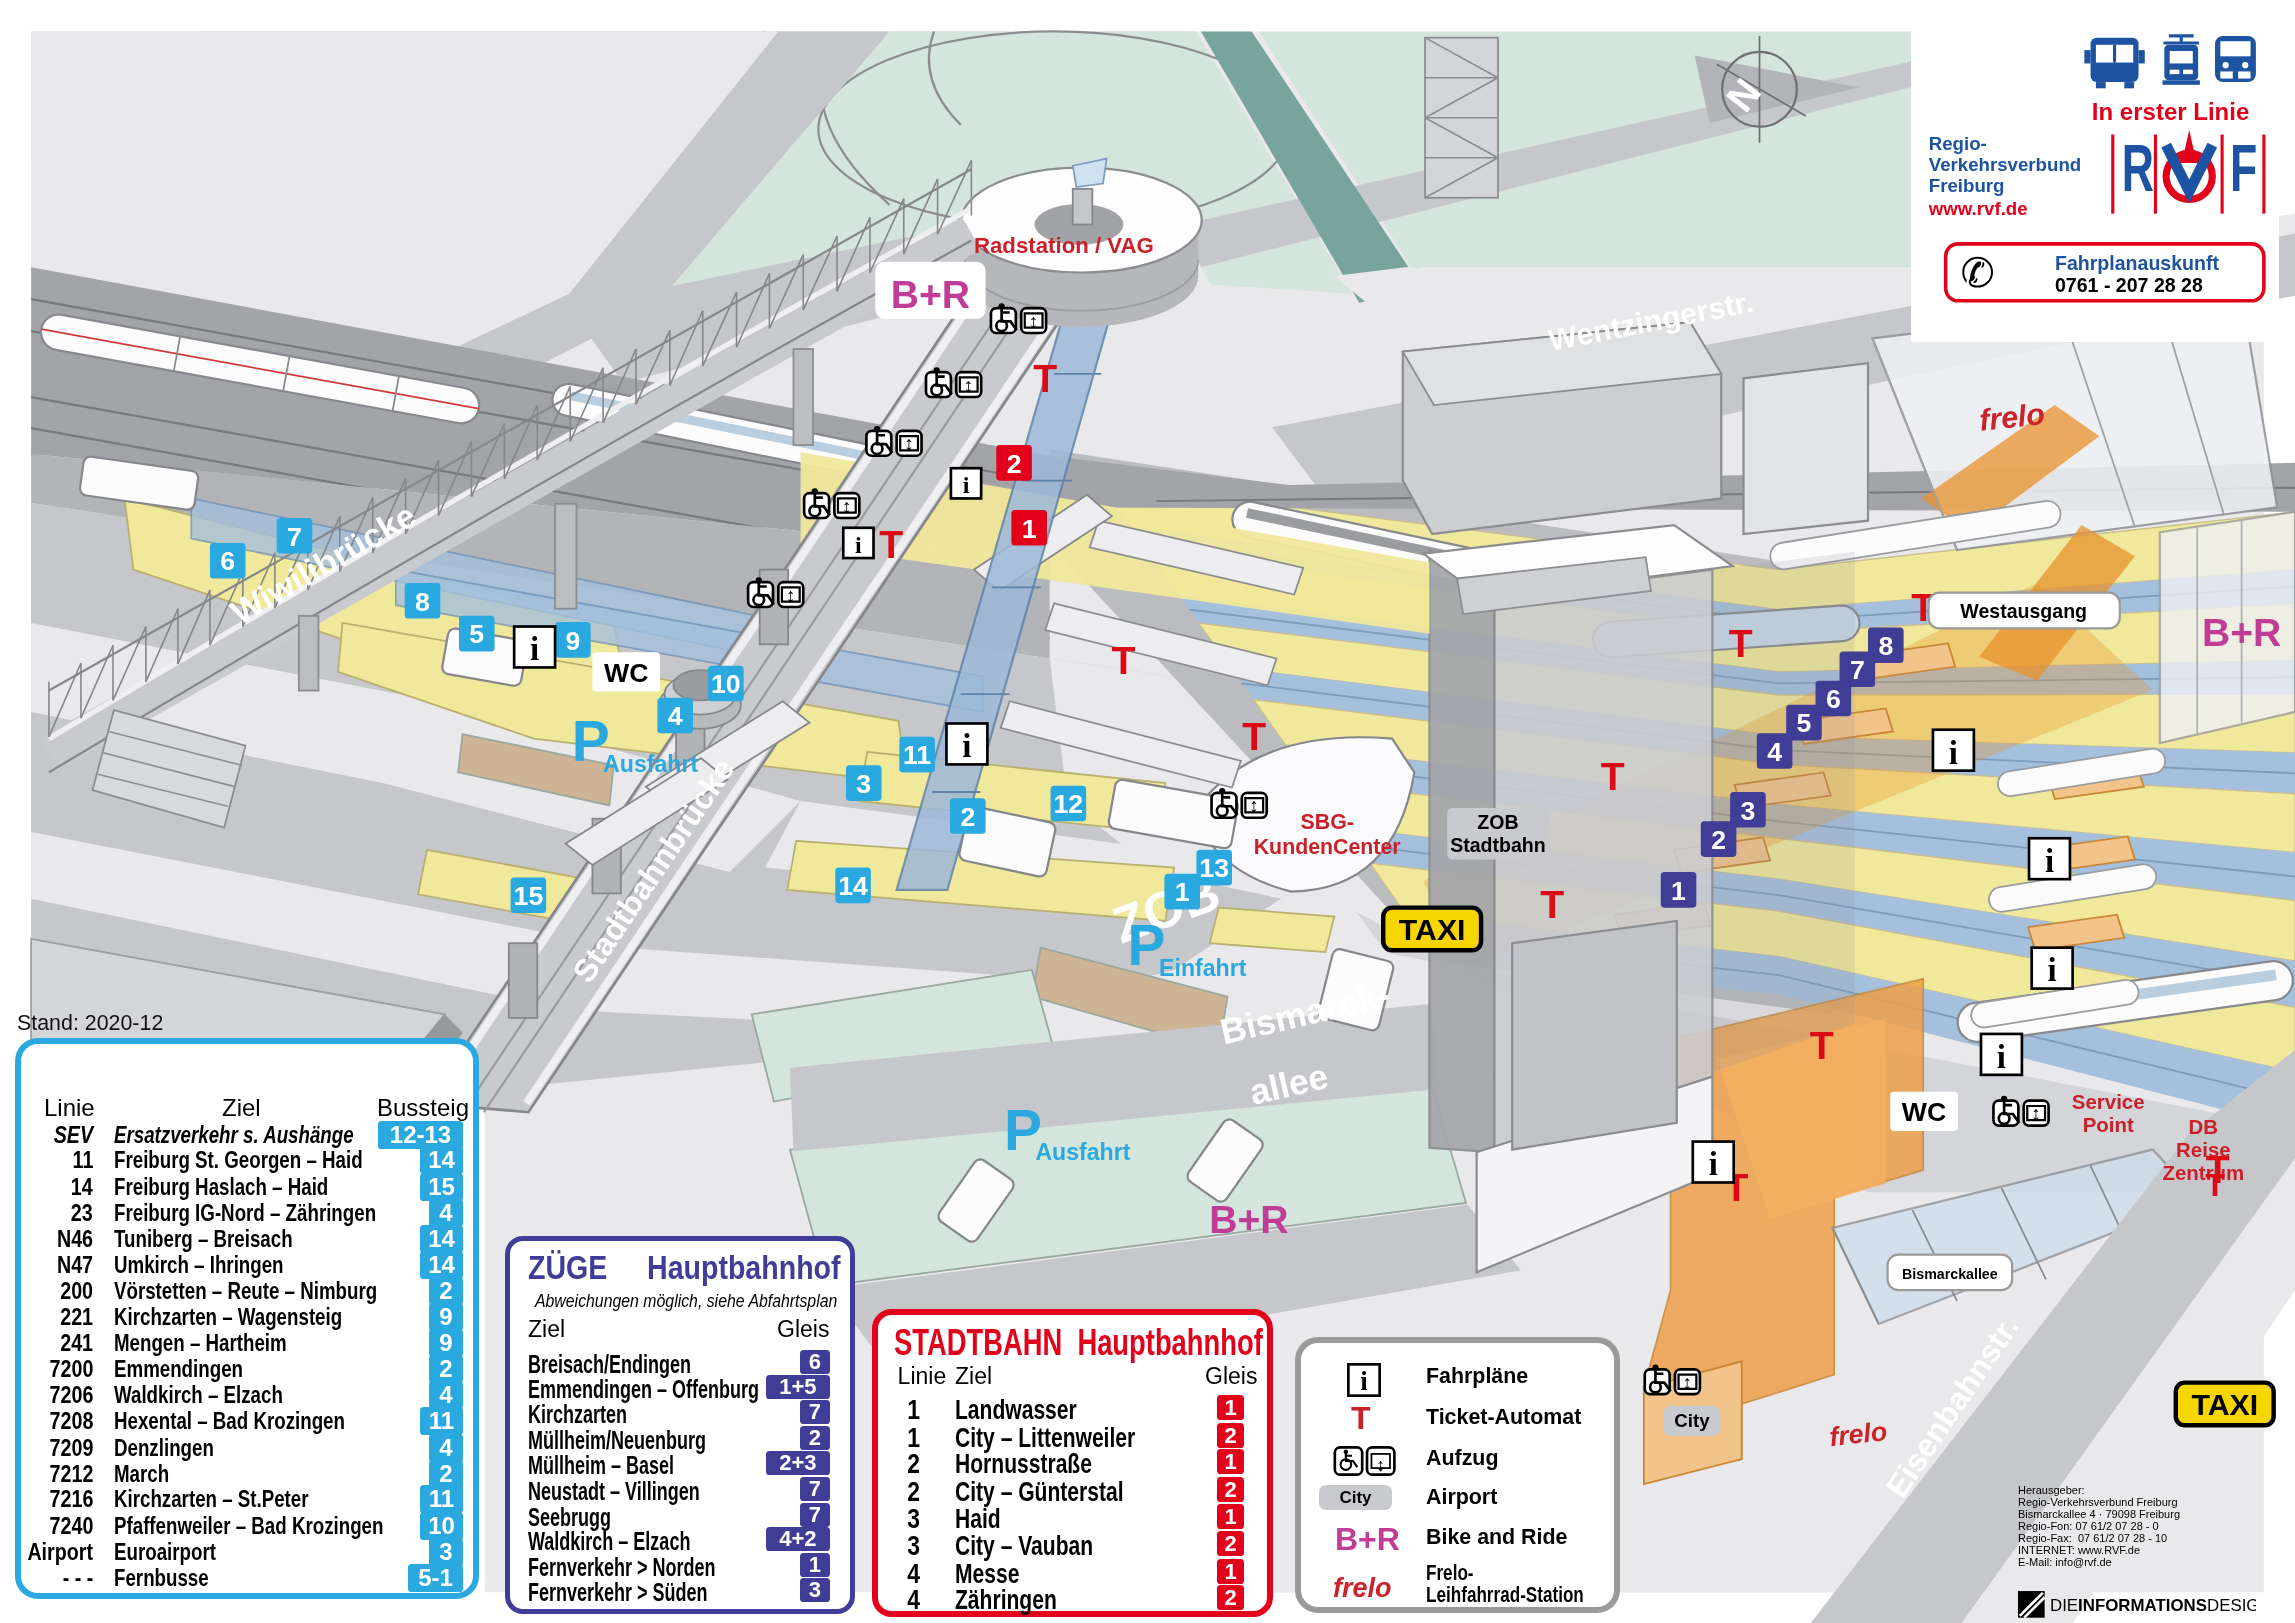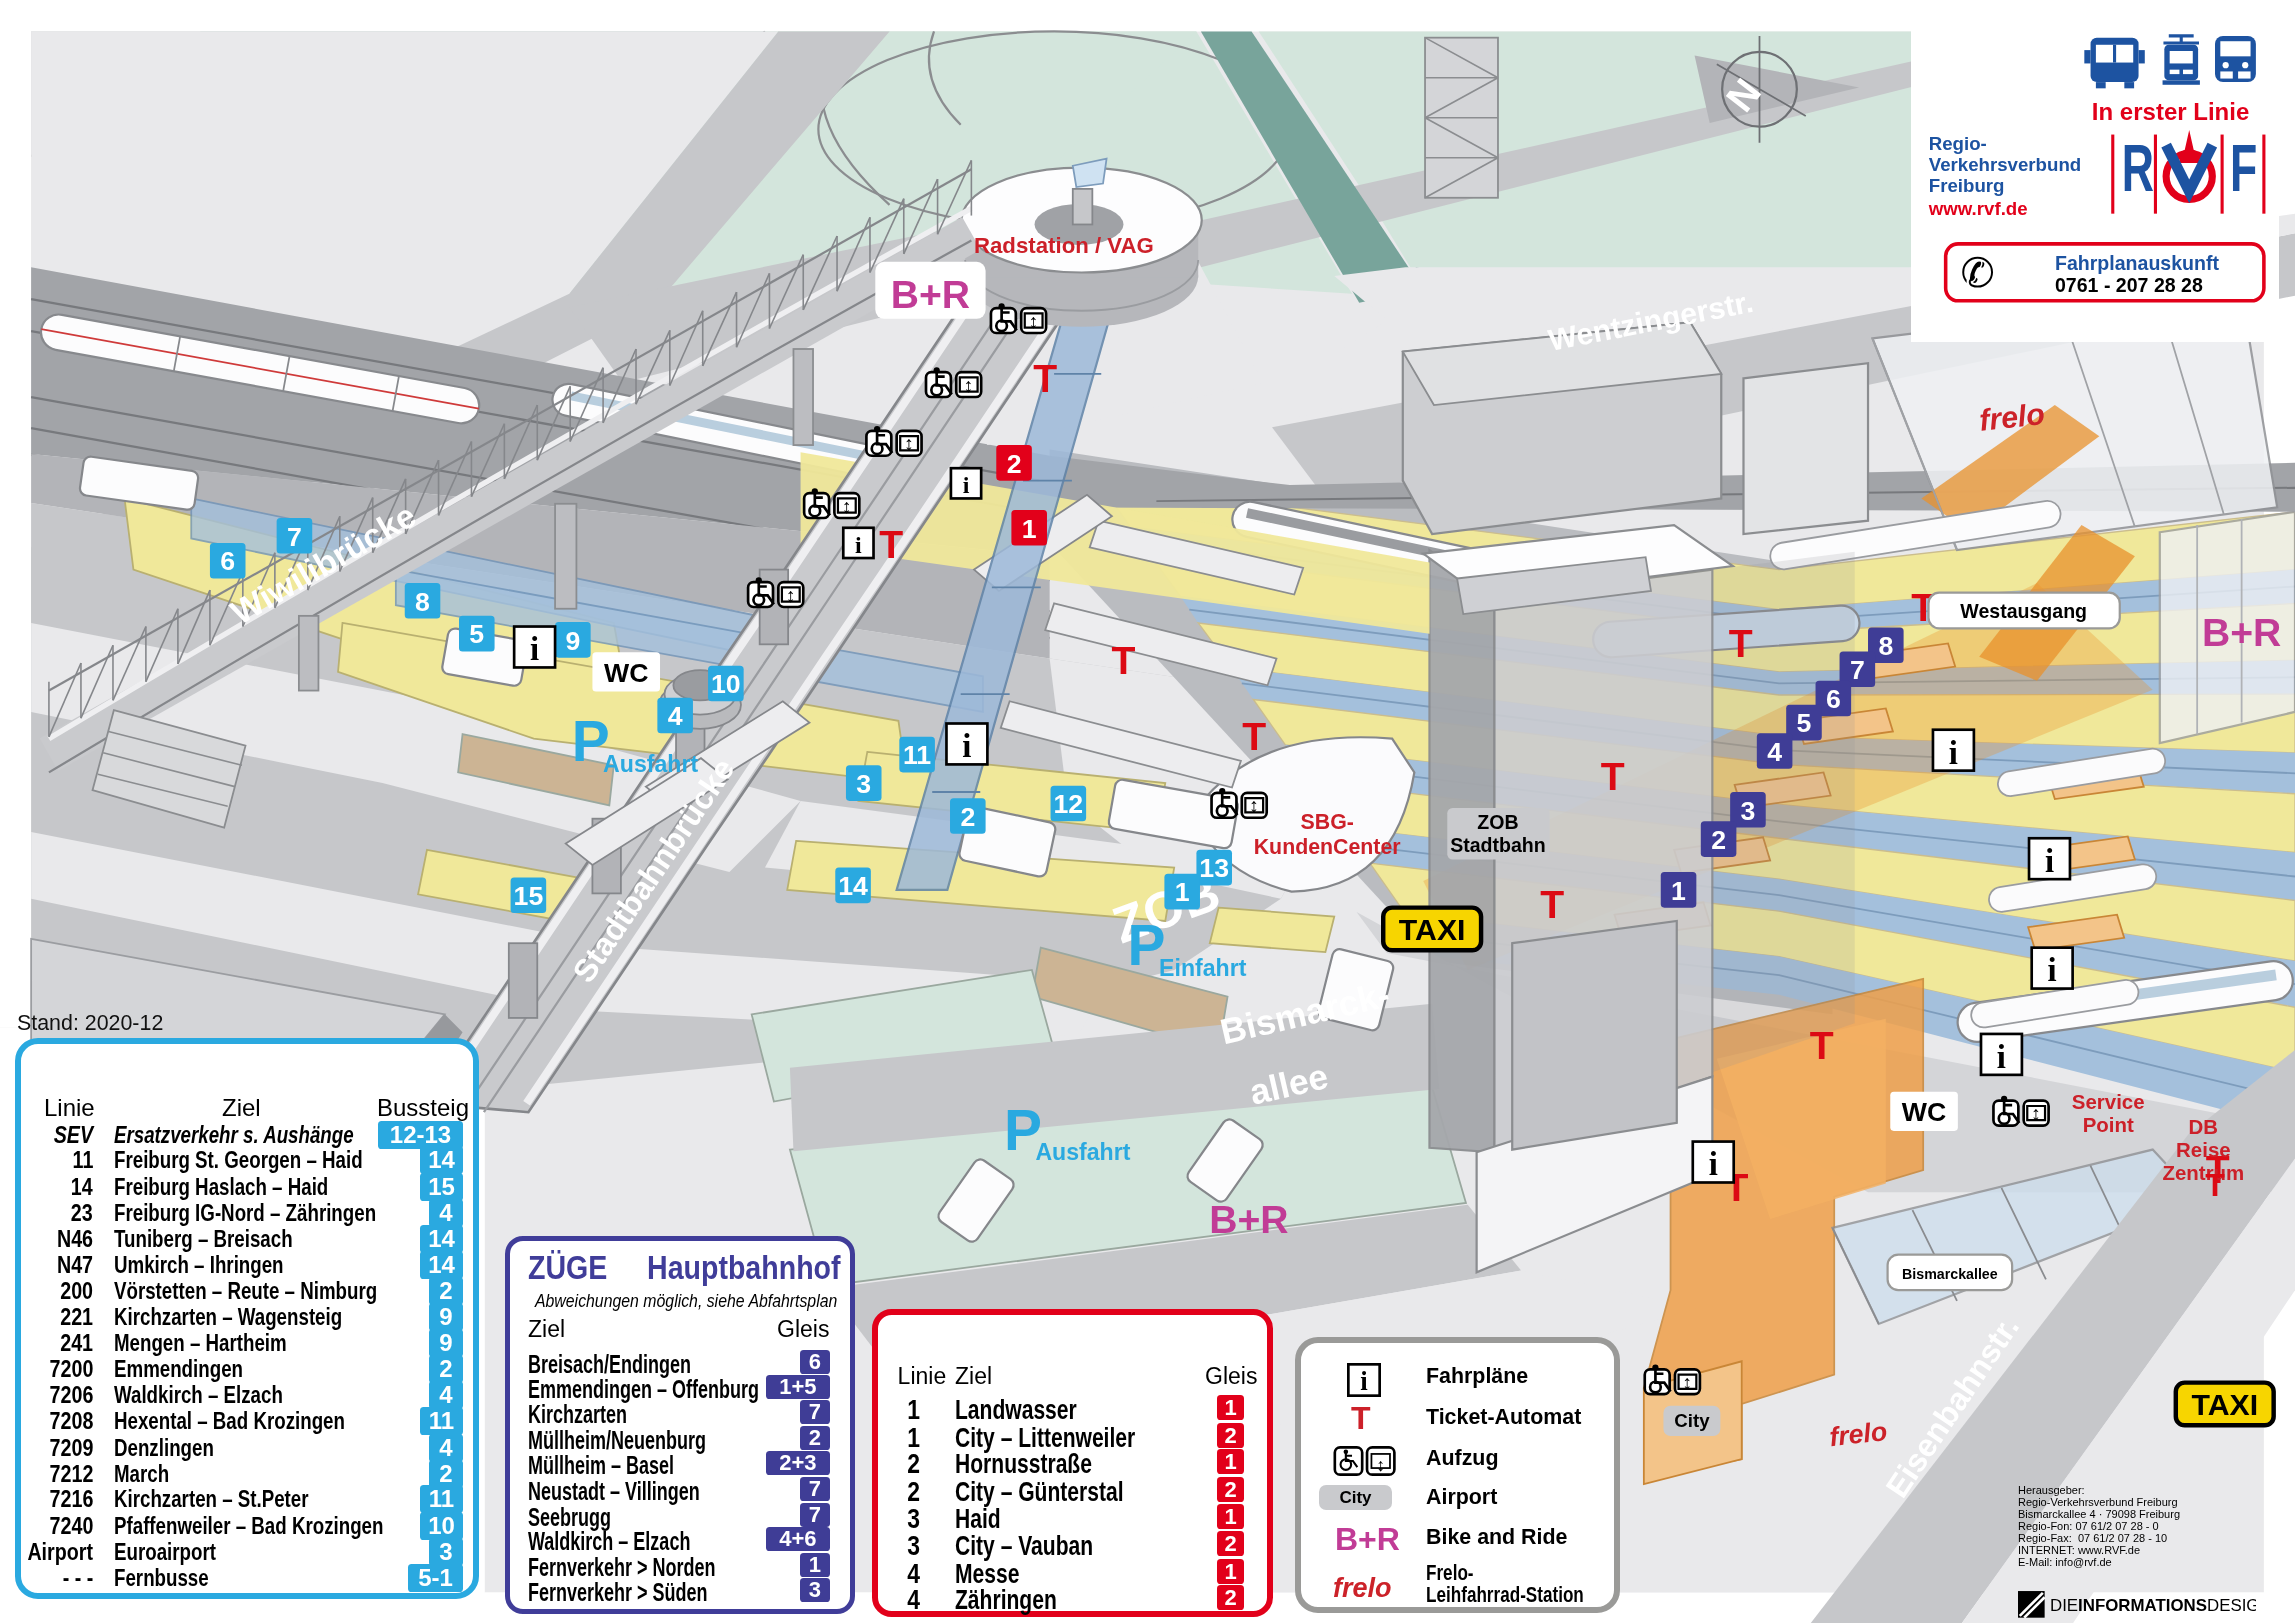--- a/index.html
+++ b/index.html
@@ -607,32 +607,33 @@
 <div class="zrow" style="top:236px;left:0;width:327px">
         <span class="c2" style="left:18px;font-size:25px;transform:scaleX(.72)">Neustadt – Villingen</span>
         <span class="bdg bdgB" style="right:7.1px;width:30px;height:24px;line-height:24px;font-size:22px">7</span>
       </div>
 <div class="zrow" style="top:262px;left:0;width:327px">
         <span class="c2" style="left:18px;font-size:25px;transform:scaleX(.72)">Seebrugg</span>
         <span class="bdg bdgB" style="right:7.1px;width:30px;height:24px;line-height:24px;font-size:22px">7</span>
       </div>
 <div class="zrow" style="top:286px;left:0;width:327px">
         <span class="c2" style="left:18px;font-size:25px;transform:scaleX(.72)">Waldkirch – Elzach</span>
-        <span class="bdg bdgB" style="right:7.1px;width:64px;height:24px;line-height:24px;font-size:22px">4+6</span>
+        <span class="bdg bdgB" style="right:7.1px;width:64px;height:24px;line-height:24px;font-size:22px">4+2</span>
       </div>
 <div class="zrow" style="top:312px;left:0;width:327px">
         <span class="c2" style="left:18px;font-size:25px;transform:scaleX(.72)">Fernverkehr &gt; Norden</span>
         <span class="bdg bdgB" style="right:7.1px;width:30px;height:24px;line-height:24px;font-size:22px">1</span>
       </div>
 <div class="zrow" style="top:337px;left:0;width:327px">
         <span class="c2" style="left:18px;font-size:25px;transform:scaleX(.72)">Fernverkehr &gt; Süden</span>
         <span class="bdg bdgB" style="right:7.1px;width:30px;height:24px;line-height:24px;font-size:22px">3</span>
       </div>
 </div>
 <div class="lg" id="stb">
+<div class="abs" style="left:16px;top:7.1px;font-size:36px;font-weight:bold;color:#e2001a;white-space:nowrap"><span class="sx" style="transform:scaleX(.76)">STADTBAHN&nbsp; Hauptbahnhof</span></div>
 <div class="abs" style="left:19.6px;top:48px;font-size:23px">Linie</div>
 <div class="abs" style="left:77px;top:48px;font-size:23px">Ziel</div>
 <div class="abs" style="left:327px;top:48px;font-size:23px">Gleis</div>
 <div class="zrow" style="top:80px;left:0;width:375px">
         <span class="c1" style="right:333px;font-size:27px;transform:scaleX(.85)">1</span>
         <span class="c2" style="left:77px;font-size:27px;transform:scaleX(.78)">Landwasser</span>
         <span class="bdg bdgR" style="right:9px;width:27px;height:25px;line-height:25px;font-size:22px">1</span>
       </div>
 <div class="zrow" style="top:108px;left:0;width:375px">
         <span class="c1" style="right:333px;font-size:27px;transform:scaleX(.85)">1</span>

